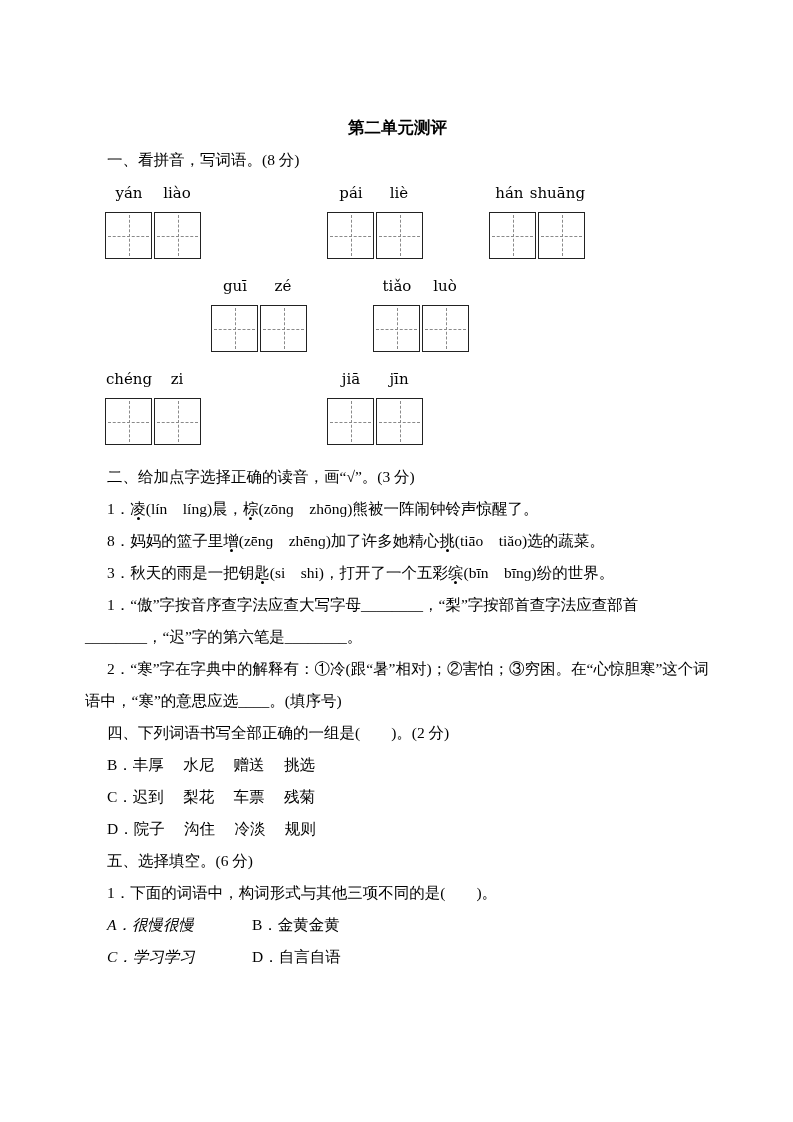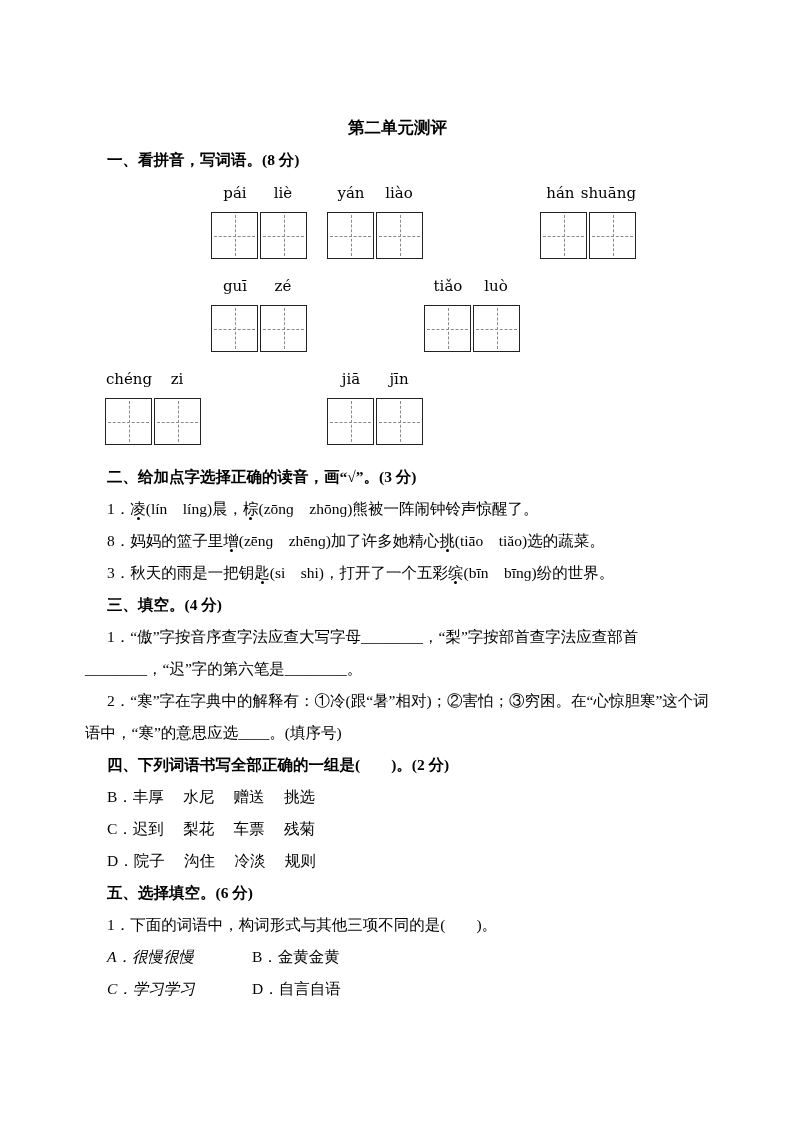--- a/index.html
+++ b/index.html
@@ -10,31 +10,31 @@
     background: #ffffff;
     padding: 112px 83px 0 85px;
     font-family: "Liberation Serif", serif;
     font-size: 15.5px;
     line-height: 32px;
     color: #000000;
     overflow: hidden;
   }
   p { margin: 0; }
   .title { text-align: center; font-weight: bold; font-size: 16.5px; }
-  .h { font-weight: bold; text-indent: 22px; }
+  .h { font-weight: normal; text-indent: 22px; }
   .item { text-indent: 22px; }
   .opt { text-indent: 22px; white-space: pre; }
 
   
   .s1 { margin-top: 6px; margin-bottom: 4px; }
   .s1row { display: flex; margin-bottom: 16px; }
   .word { width: 96px; flex: 0 0 auto; }
   .w0 { margin-left: 20px; }
   .w1 { margin-left: 126px; }
-  .w2 { margin-left: 117px; }
+  .w2 { margin-left: 66px; }
   .pys { display: flex; height: 22px; line-height: 22px; margin-bottom: 8px; }
   .py { flex: 1; text-align: center; font-family: "DejaVu Serif", serif; font-size: 15px; }
   .cells { display: flex; gap: 2px; }
   .tzg { width: 47px; height: 47px; box-sizing: border-box; border: 1px solid #222; position: relative; background: #fff; }
   .tzg::before { content: ""; position: absolute; top: 2px; bottom: 2px; left: 50%; border-left: 1px dashed #8a8a8a; }
   .tzg::after  { content: ""; position: absolute; left: 2px; right: 2px; top: 50%; border-top: 1px dashed #8a8a8a; }
 
   
   .dot { position: relative; }
   .dot::after {
@@ -58,34 +58,34 @@
 
 <div class="page">
 
   <p class="title">第二单元测评</p>
 
   <p class="h">一、看拼音，写词语。(8 分)</p>
 
   <div class="s1">
 
     <div class="s1row">
-      <div class="word w1">
+      <div class="word w0">
         <div class="pys">
-          <span class="py">pái</span>
-          <span class="py">liè</span>
+          <span class="py">yán</span>
+          <span class="py">liào</span>
         </div>
         <div class="cells">
           <div class="tzg"></div>
           <div class="tzg"></div>
         </div>
       </div>
-      <div class="word w0">
+      <div class="word w1">
         <div class="pys">
-          <span class="py">yán</span>
-          <span class="py">liào</span>
+          <span class="py">pái</span>
+          <span class="py">liè</span>
         </div>
         <div class="cells">
           <div class="tzg"></div>
           <div class="tzg"></div>
         </div>
       </div>
       <div class="word w2">
         <div class="pys">
           <span class="py">hán</span>
           <span class="py">shuāng</span>
@@ -143,21 +143,20 @@
       </div>
     </div>
 
   </div>
 
   <p class="h">二、给加点字选择正确的读音，画“√”。(3 分)</p>
   <p class="item"><span>1．</span><span class="dot">凌</span><span>(lín　líng)晨，</span><span class="dot">棕</span><span>(zōnɡ　zhōnɡ)熊被一阵闹钟铃声惊醒了。</span></p>
   <p class="item"><span>8．妈妈的篮子里</span><span class="dot">增</span><span>(zēnɡ　zhēnɡ)加了许多她精心</span><span class="dot">挑</span><span>(tiāo　tiǎo)选的蔬菜。</span></p>
   <p class="item"><span>3．秋天的雨是一把钥</span><span class="dot">匙</span><span>(si　shi)，打开了一个五彩</span><span class="dot">缤</span><span>(bīn　bīnɡ)纷的世界。</span></p>
 
-  <p class="h">三、填空。(4 分)</p>
   <p class="item">1．“傲”字按音序查字法应查大写字母________，“梨”字按部首查字法应查部首________，“迟”字的第六笔是________。</p>
   <p class="item">2．“寒”字在字典中的解释有：①冷(跟“暑”相对)；②害怕；③穷困。在“心惊胆寒”这个词语中，“寒”的意思应选____。(填序号)</p>
 
   <p class="h">四、下列词语书写全部正确的一组是(　　)。(2 分)</p>
   <p class="opt">B．丰厚　 水尼　 赠送　 挑选</p>
   <p class="opt">C．迟到　 梨花　 车票　 残菊</p>
   <p class="opt">D．院子　 沟住　 冷淡　 规则</p>
 
   <p class="h">五、选择填空。(6 分)</p>
   <p class="item">1．下面的词语中，构词形式与其他三项不同的是(　　)。</p>

